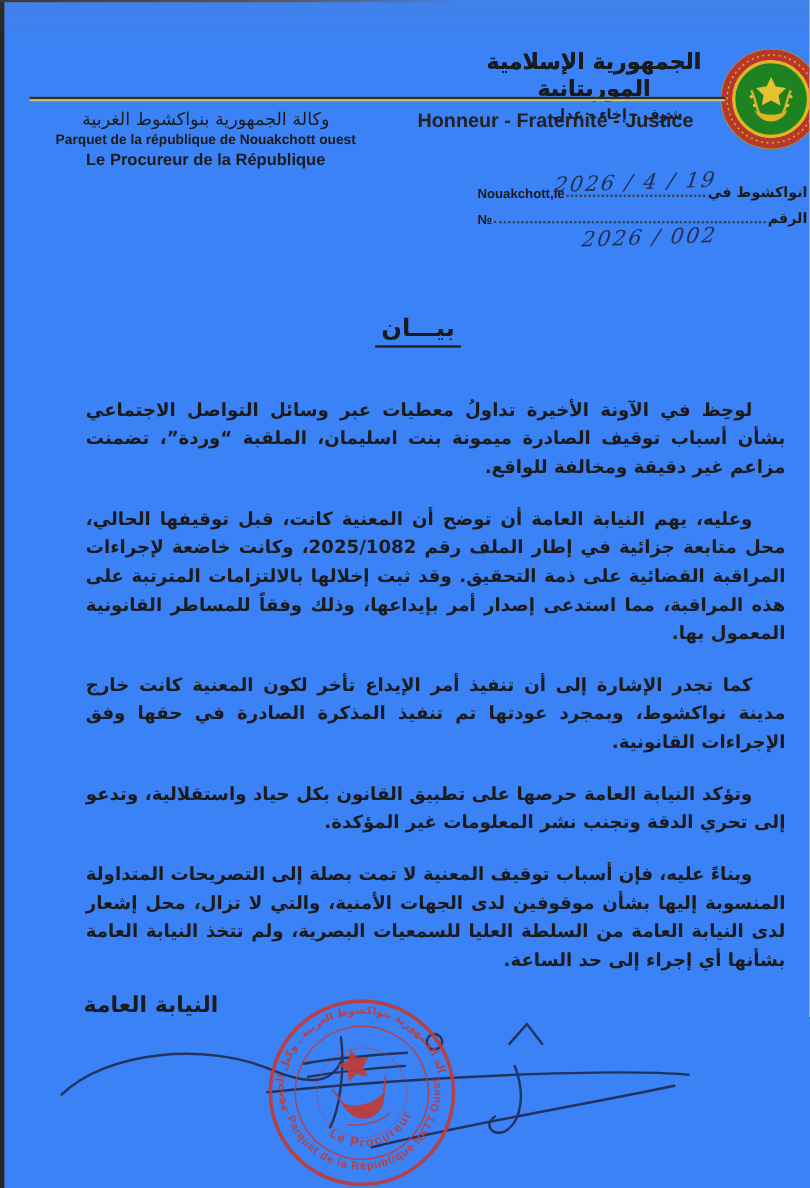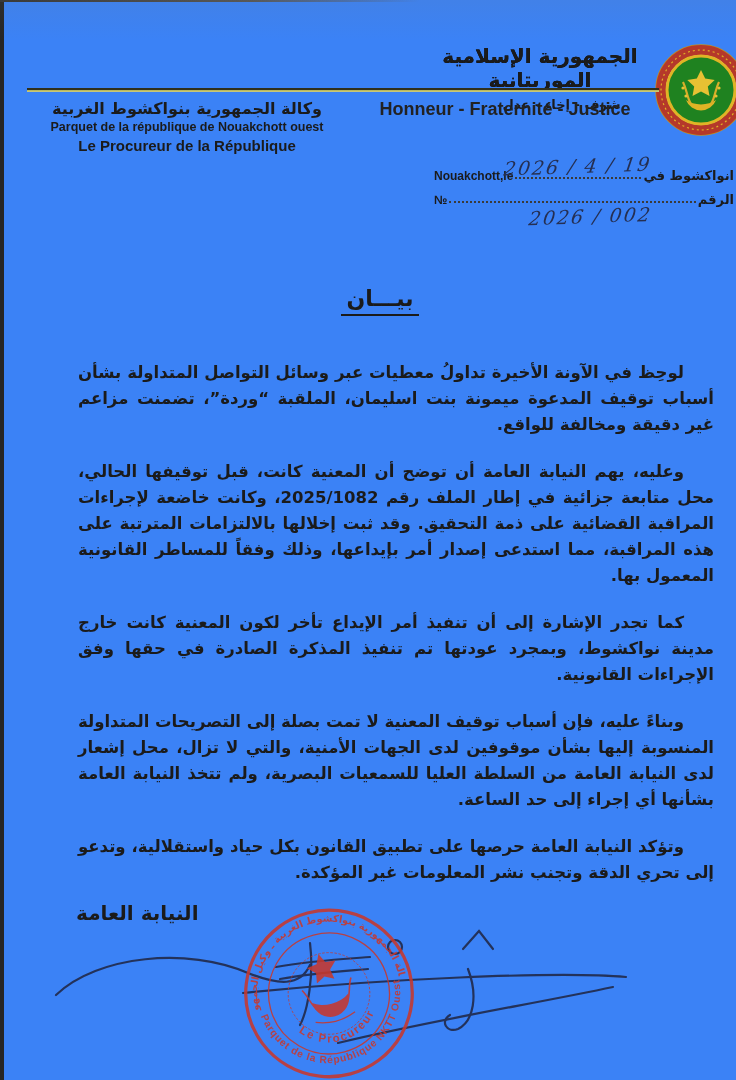--- a/index.html
+++ b/index.html
@@ -22,21 +22,21 @@
   .ar-national .motto{font-size:13px;font-weight:bold;margin-top:5px;padding-left:43px;}
   .header-rule{position:absolute;left:27px;top:88px;width:632px;height:4px;
     background:linear-gradient(180deg,#30301c 0%,#30301c 45%,#b3b356 55%,#cfcf87 100%);}
   .fr-national{position:absolute;left:310px;top:96px;width:390px;text-align:center;font-family:"Liberation Sans",sans-serif;}
   .fr-national .title{font-size:15.5px;font-weight:bold;letter-spacing:.2px;}
   .fr-national .motto{font-size:18px;font-weight:bold;margin-top:3px;color:#222;}
 
   .emblem{position:absolute;left:653px;top:42px;width:96px;height:96px;}
 
   .agency{position:absolute;left:26px;top:99px;width:322px;text-align:center;}
-  .agency .ar1{font-size:16px;font-weight:bold;}
+  .agency .ar1{font-size:16px;font-weight:normal;}
   .agency .fr1{font-size:12.5px;font-weight:bold;font-family:"Liberation Sans",sans-serif;margin-top:2px;}
   .agency .ar2{font-size:16px;font-weight:bold;margin-top:2px;}
   .agency .fr2{font-size:15px;font-weight:bold;font-family:"Liberation Sans",sans-serif;margin-top:3px;}
 
   
   .ref{position:absolute;left:434px;top:161px;width:300px;font-family:"Liberation Sans",sans-serif;text-align:right;}
   .ref-line{display:flex;align-items:flex-end;height:24px;position:relative;}
   .ref-line .lbl-fr{font-size:12px;font-weight:bold;white-space:nowrap;padding-bottom:2px;}
   .ref-line .lbl-ar{font-size:13px;font-weight:bold;font-family:"DejaVu Sans",sans-serif;white-space:nowrap;padding-bottom:2px;}
   .ref-line .leader{flex:1;border-bottom:2px dotted #3a3a3a;margin:0 2px 6px 2px;}
@@ -118,25 +118,25 @@
       <span class="lbl-ar">الرقم</span>
       <span class="handwrite hw-num">2026 / 002</span>
     </div>
   </div>
 
   <div class="doc-title">
     <span>بيـــان</span>
   </div>
 
   <div class="body-text">
-    <p>لوحِظ في الآونة الأخيرة تداولُ معطيات عبر وسائل التواصل المتداولة بشأن أسباب توقيف المدعوة ميمونة بنت اسليمان، الملقبة “وردة”، تضمنت مزاعم غير دقيقة ومخالفة للواقع.</p>
+    <p>لوحِظ في الآونة الأخيرة تداولُ معطيات عبر وسائل التواصل الاجتماعي بشأن أسباب توقيف الصادرة ميمونة بنت اسليمان، الملقبة “وردة”، تضمنت مزاعم غير دقيقة ومخالفة للواقع.</p>
     <p>وعليه، يهم النيابة العامة أن توضح أن المعنية كانت، قبل توقيفها الحالي، محل متابعة جزائية في إطار الملف رقم 2025/1082، وكانت خاضعة لإجراءات المراقبة القضائية على ذمة التحقيق. وقد ثبت إخلالها بالالتزامات المترتبة على هذه المراقبة، مما استدعى إصدار أمر بإيداعها، وذلك وفقاً للمساطر القانونية المعمول بها.</p>
     <p>كما تجدر الإشارة إلى أن تنفيذ أمر الإيداع تأخر لكون المعنية كانت خارج مدينة نواكشوط، وبمجرد عودتها تم تنفيذ المذكرة الصادرة في حقها وفق الإجراءات القانونية.</p>
+    <p>وتؤكد النيابة العامة حرصها على تطبيق القانون بكل حياد واستقلالية، وتدعو إلى تحري الدقة وتجنب نشر المعلومات غير المؤكدة.</p>
     <p>وبناءً عليه، فإن أسباب توقيف المعنية لا تمت بصلة إلى التصريحات المتداولة المنسوبة إليها بشأن موقوفين لدى الجهات الأمنية، والتي لا تزال، محل إشعار لدى النيابة العامة من السلطة العليا للسمعيات البصرية، ولم تتخذ النيابة العامة بشأنها أي إجراء إلى حد الساعة.</p>
-    <p>وتؤكد النيابة العامة حرصها على تطبيق القانون بكل حياد واستقلالية، وتدعو إلى تحري الدقة وتجنب نشر المعلومات غير المؤكدة.</p>
   </div>
 
   <div class="sig-label">النيابة العامة</div>
 
   <svg class="sig-svg" width="610" height="150" viewBox="0 0 610 150">
     <g fill="none" stroke="#222c4e" stroke-width="2.2" stroke-linecap="round" opacity="0.92">
       <path d="M18,70 C60,30 150,22 210,48 C240,60 262,62 272,40"></path>
       <path d="M272,18 C276,50 270,85 262,100"></path>
       <path d="M238,42 C270,36 305,34 332,32"></path>
       <path d="M242,54 C275,48 308,46 330,44"></path>

